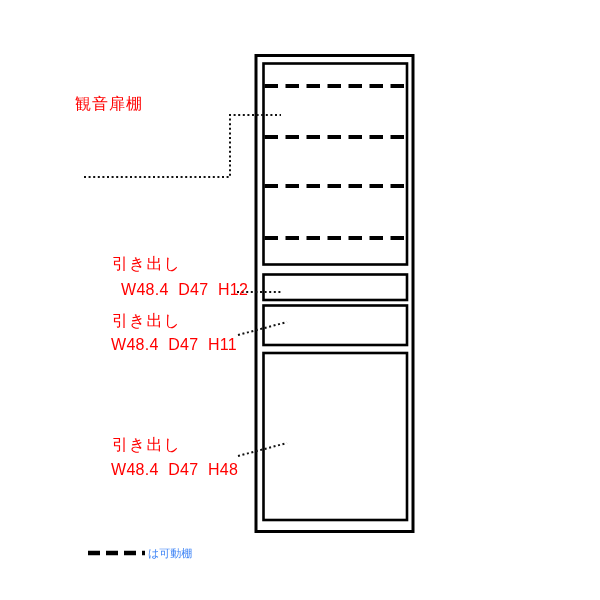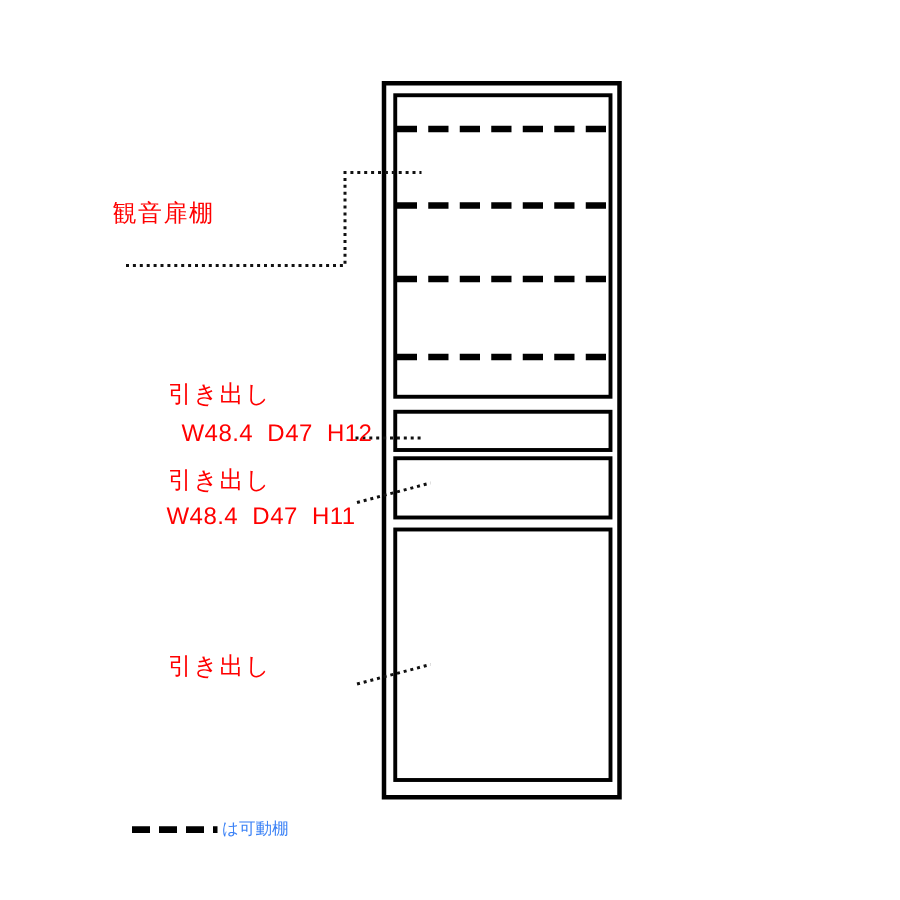--- a/index.html
+++ b/index.html
@@ -60,25 +60,26 @@
     <rect x="263.5" y="353" width="143.5" height="167" fill="none" stroke="#000000" stroke-width="2.6"></rect>
 
     <polyline points="84,177 230,177 230,115 281,115" fill="none" stroke="#111111" stroke-width="2" stroke-dasharray="2 2.6"></polyline>
     <line x1="237" y1="292" x2="283" y2="292" stroke="#111111" stroke-width="2" stroke-dasharray="2 2.6"></line>
     <line x1="238" y1="335" x2="287" y2="322" stroke="#111111" stroke-width="2" stroke-dasharray="2 2.6"></line>
     <line x1="238" y1="456" x2="287" y2="443" stroke="#111111" stroke-width="2" stroke-dasharray="2 2.6"></line>
 
     <line x1="88" y1="553" x2="145" y2="553" stroke="#000000" stroke-width="4.5" stroke-dasharray="12 6"></line>
   </svg>
 
-  <div class="label jp" style="left:75px; top:95px;margin-top:39px;">観音扉棚</div>
+  <div class="label jp" style="left:75px; top:95px;">観音扉棚</div>
 
   <div class="label jp" style="left:112px; top:255px;">引き出し</div>
   <div class="label" style="left:121px; top:281px;">W48.4  D47  H12</div>
 
   <div class="label jp" style="left:112px; top:312px;">引き出し</div>
   <div class="label" style="left:111px; top:336px;">W48.4  D47  H11</div>
 
   <div class="label jp" style="left:112px; top:436px;">引き出し</div>
+  <div class="label" style="left:111px; top:461px;">W48.4  D47  H48</div>
 
   <div class="legend-text" style="left:148px; top:546px;">は可動棚</div>
 
 </div>
 
 </body></html>

